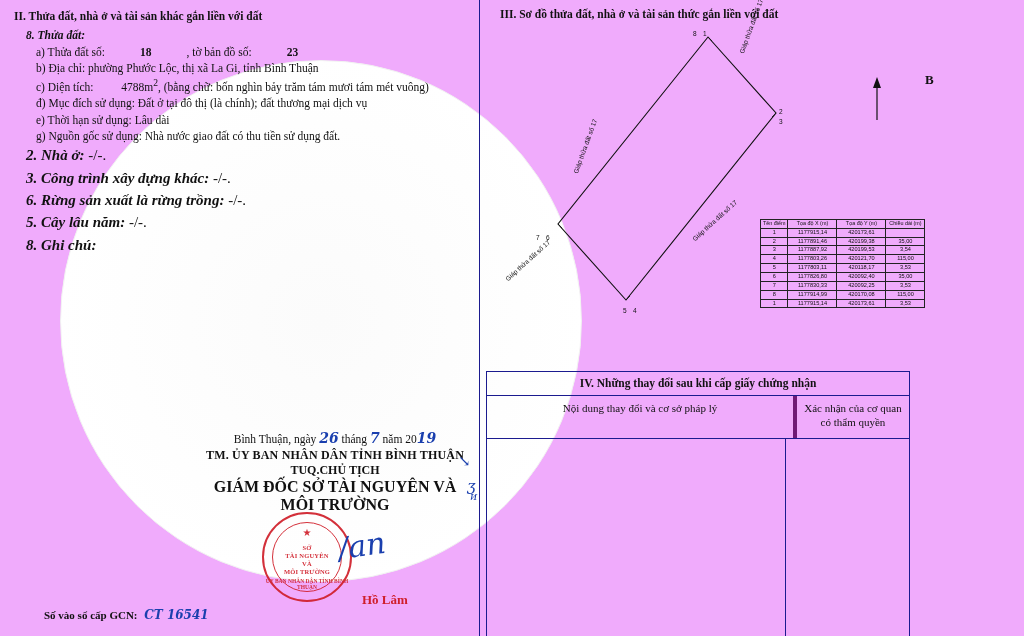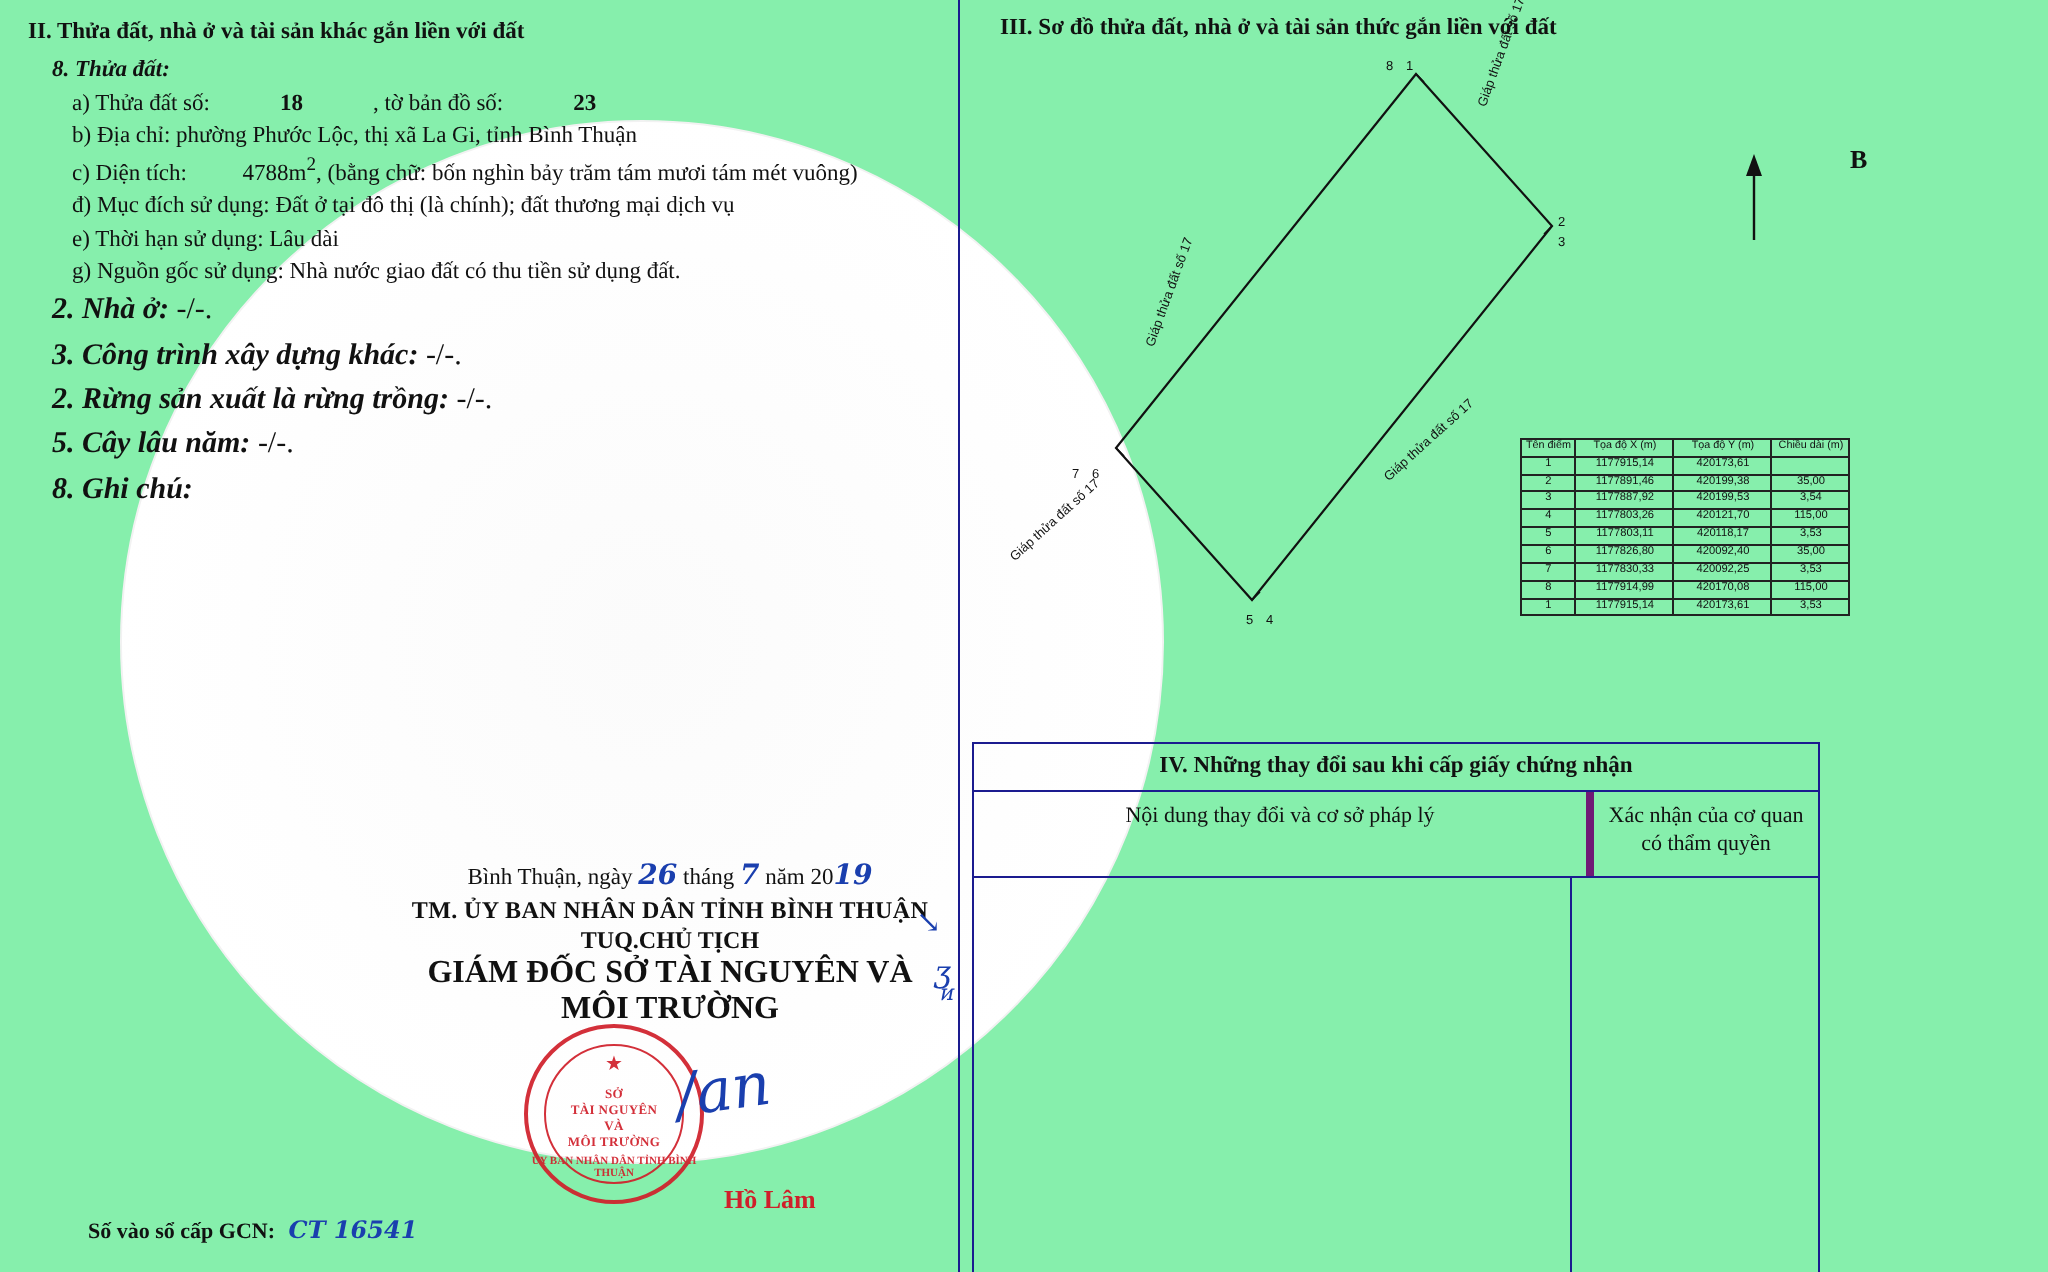--- a/index.html
+++ b/index.html
@@ -11,21 +11,21 @@
     height: 636px;
     background: #ffffff;
     font-family: "Liberation Serif", serif;
     color: #111111;
     overflow: hidden;
   }
   #page {
     position: relative;
     width: 1024px;
     height: 636px;
-    background: #86efac;
+    background: #f0abfc;
   }
   
   .watermark {
     position: absolute;
     left: 60px;
     top: 60px;
     width: 520px;
     height: 520px;
     border-radius: 50%;
     border: 1px solid #f2f2f2;
@@ -348,21 +348,21 @@
 
     <div class="item2">
       <span>2. Nhà ở:</span>
       <span class="plain">-/-.</span>
     </div>
     <div class="item2">
       <span>3. Công trình xây dựng khác:</span>
       <span class="plain">-/-.</span>
     </div>
     <div class="item2">
-      <span>2. Rừng sản xuất là rừng trồng:</span>
+      <span>6. Rừng sản xuất là rừng trồng:</span>
       <span class="plain">-/-.</span>
     </div>
     <div class="item2">
       <span>5. Cây lâu năm:</span>
       <span class="plain">-/-.</span>
     </div>
     <div class="item2">
       <span>8. Ghi chú:</span>
     </div>
   </div>

